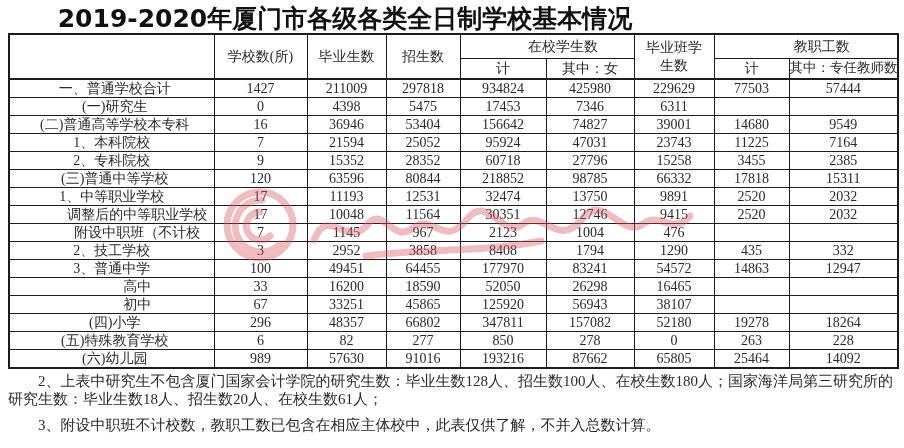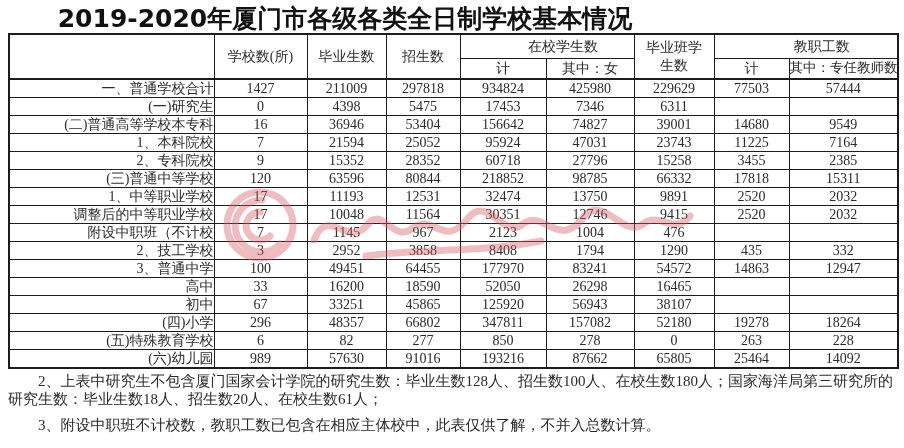--- a/index.html
+++ b/index.html
@@ -26,21 +26,21 @@
   thead th{font-size:14px;text-align:center;line-height:1.25;}
   tr.hr1{height:23px;}
   tr.hr2{height:20px;}
   tr.hr1 th[rowspan]{border-bottom:2px solid #1c1c1c;}
   tr.hr1 th[colspan]{border-bottom:1px solid #1c1c1c;padding-left:32px;}
   tr.hr2 th{border-bottom:2px solid #1c1c1c;}
   th.wrapth{white-space:normal;padding:4px 10px;}
   th.small{font-size:13.5px;}
   tbody tr{height:17px;}
   tbody td{font-size:14px;line-height:17px;}
-  td.lbl{text-align:right;font-size:14px;}
+  td.lbl{text-align:center;font-size:14px;}
   td.num{text-align:center;}
   td.ind0{padding-left:6px;}
   td.ind1{}
   td.ind2{padding-left:51px;}
   .watermark{position:absolute;left:216px;top:178px;width:492px;height:94px;pointer-events:none;}
   .notes{position:absolute;left:8px;top:372px;width:889px;font-size:15px;line-height:18px;color:#2a2a2a;}
   .notes p{margin:0;}
   .notes p.ind{text-indent:2em;}
   .notes p.gap{margin-top:8px;}
 </style>

